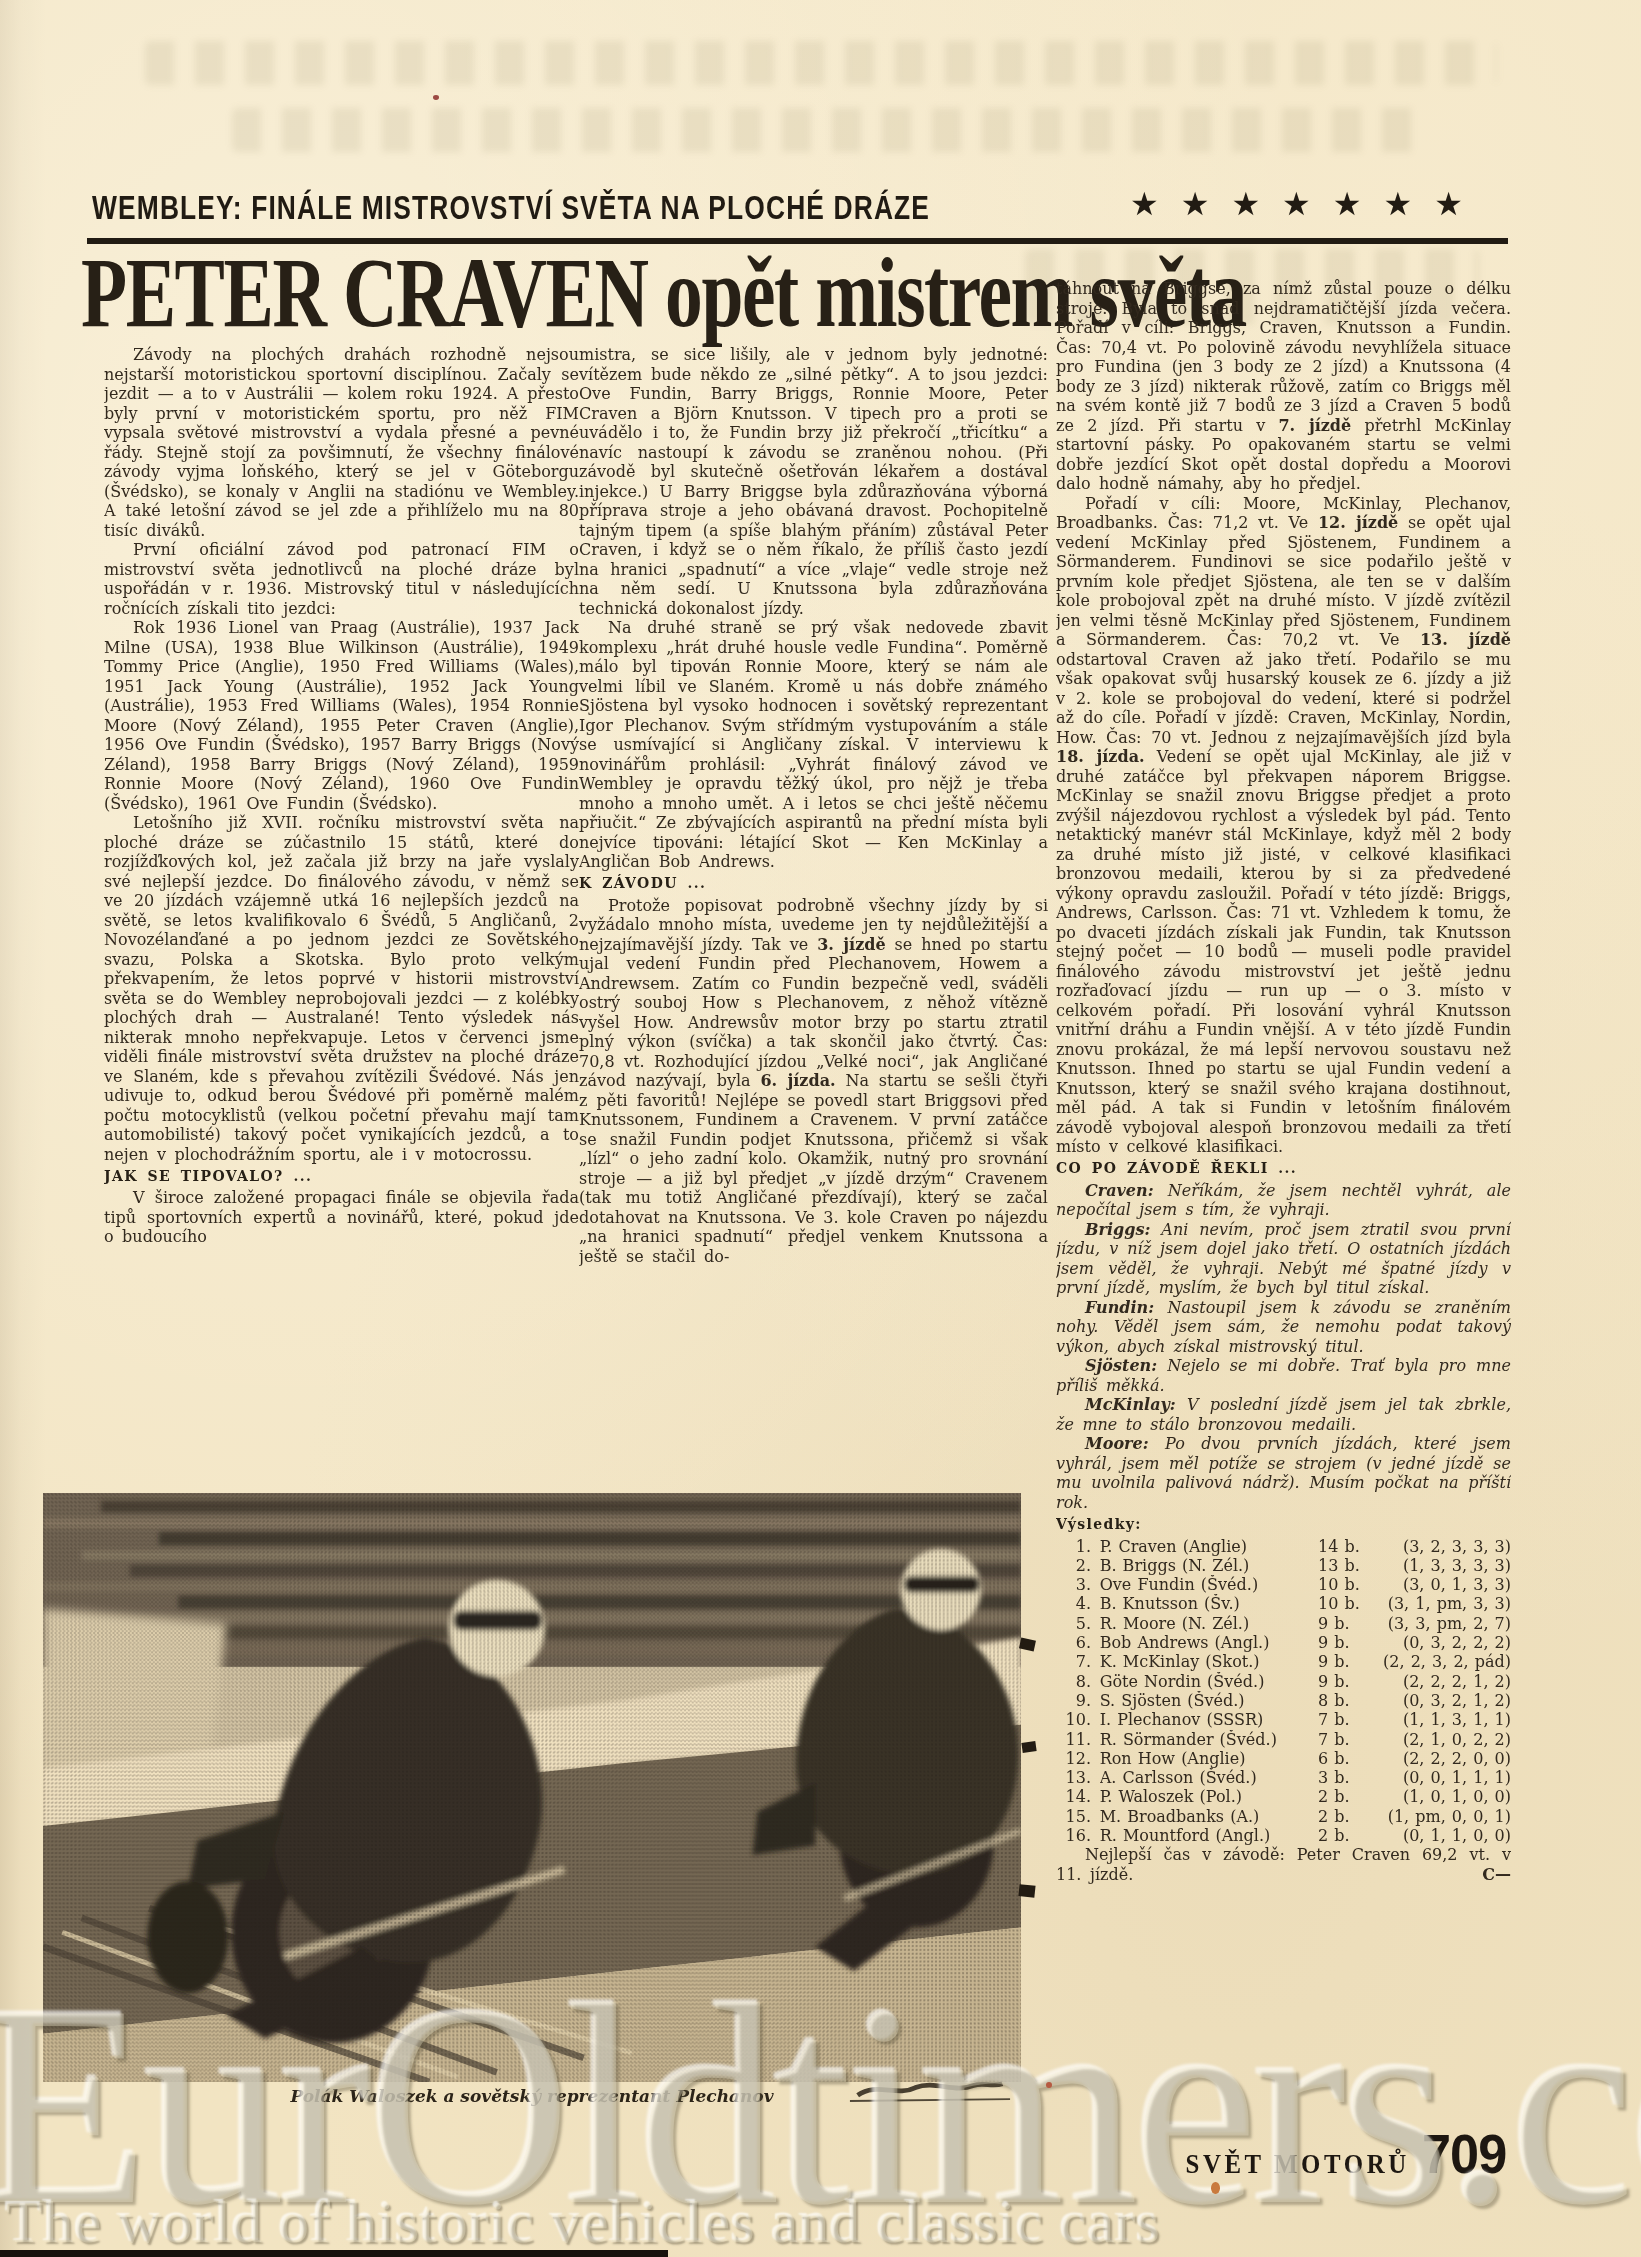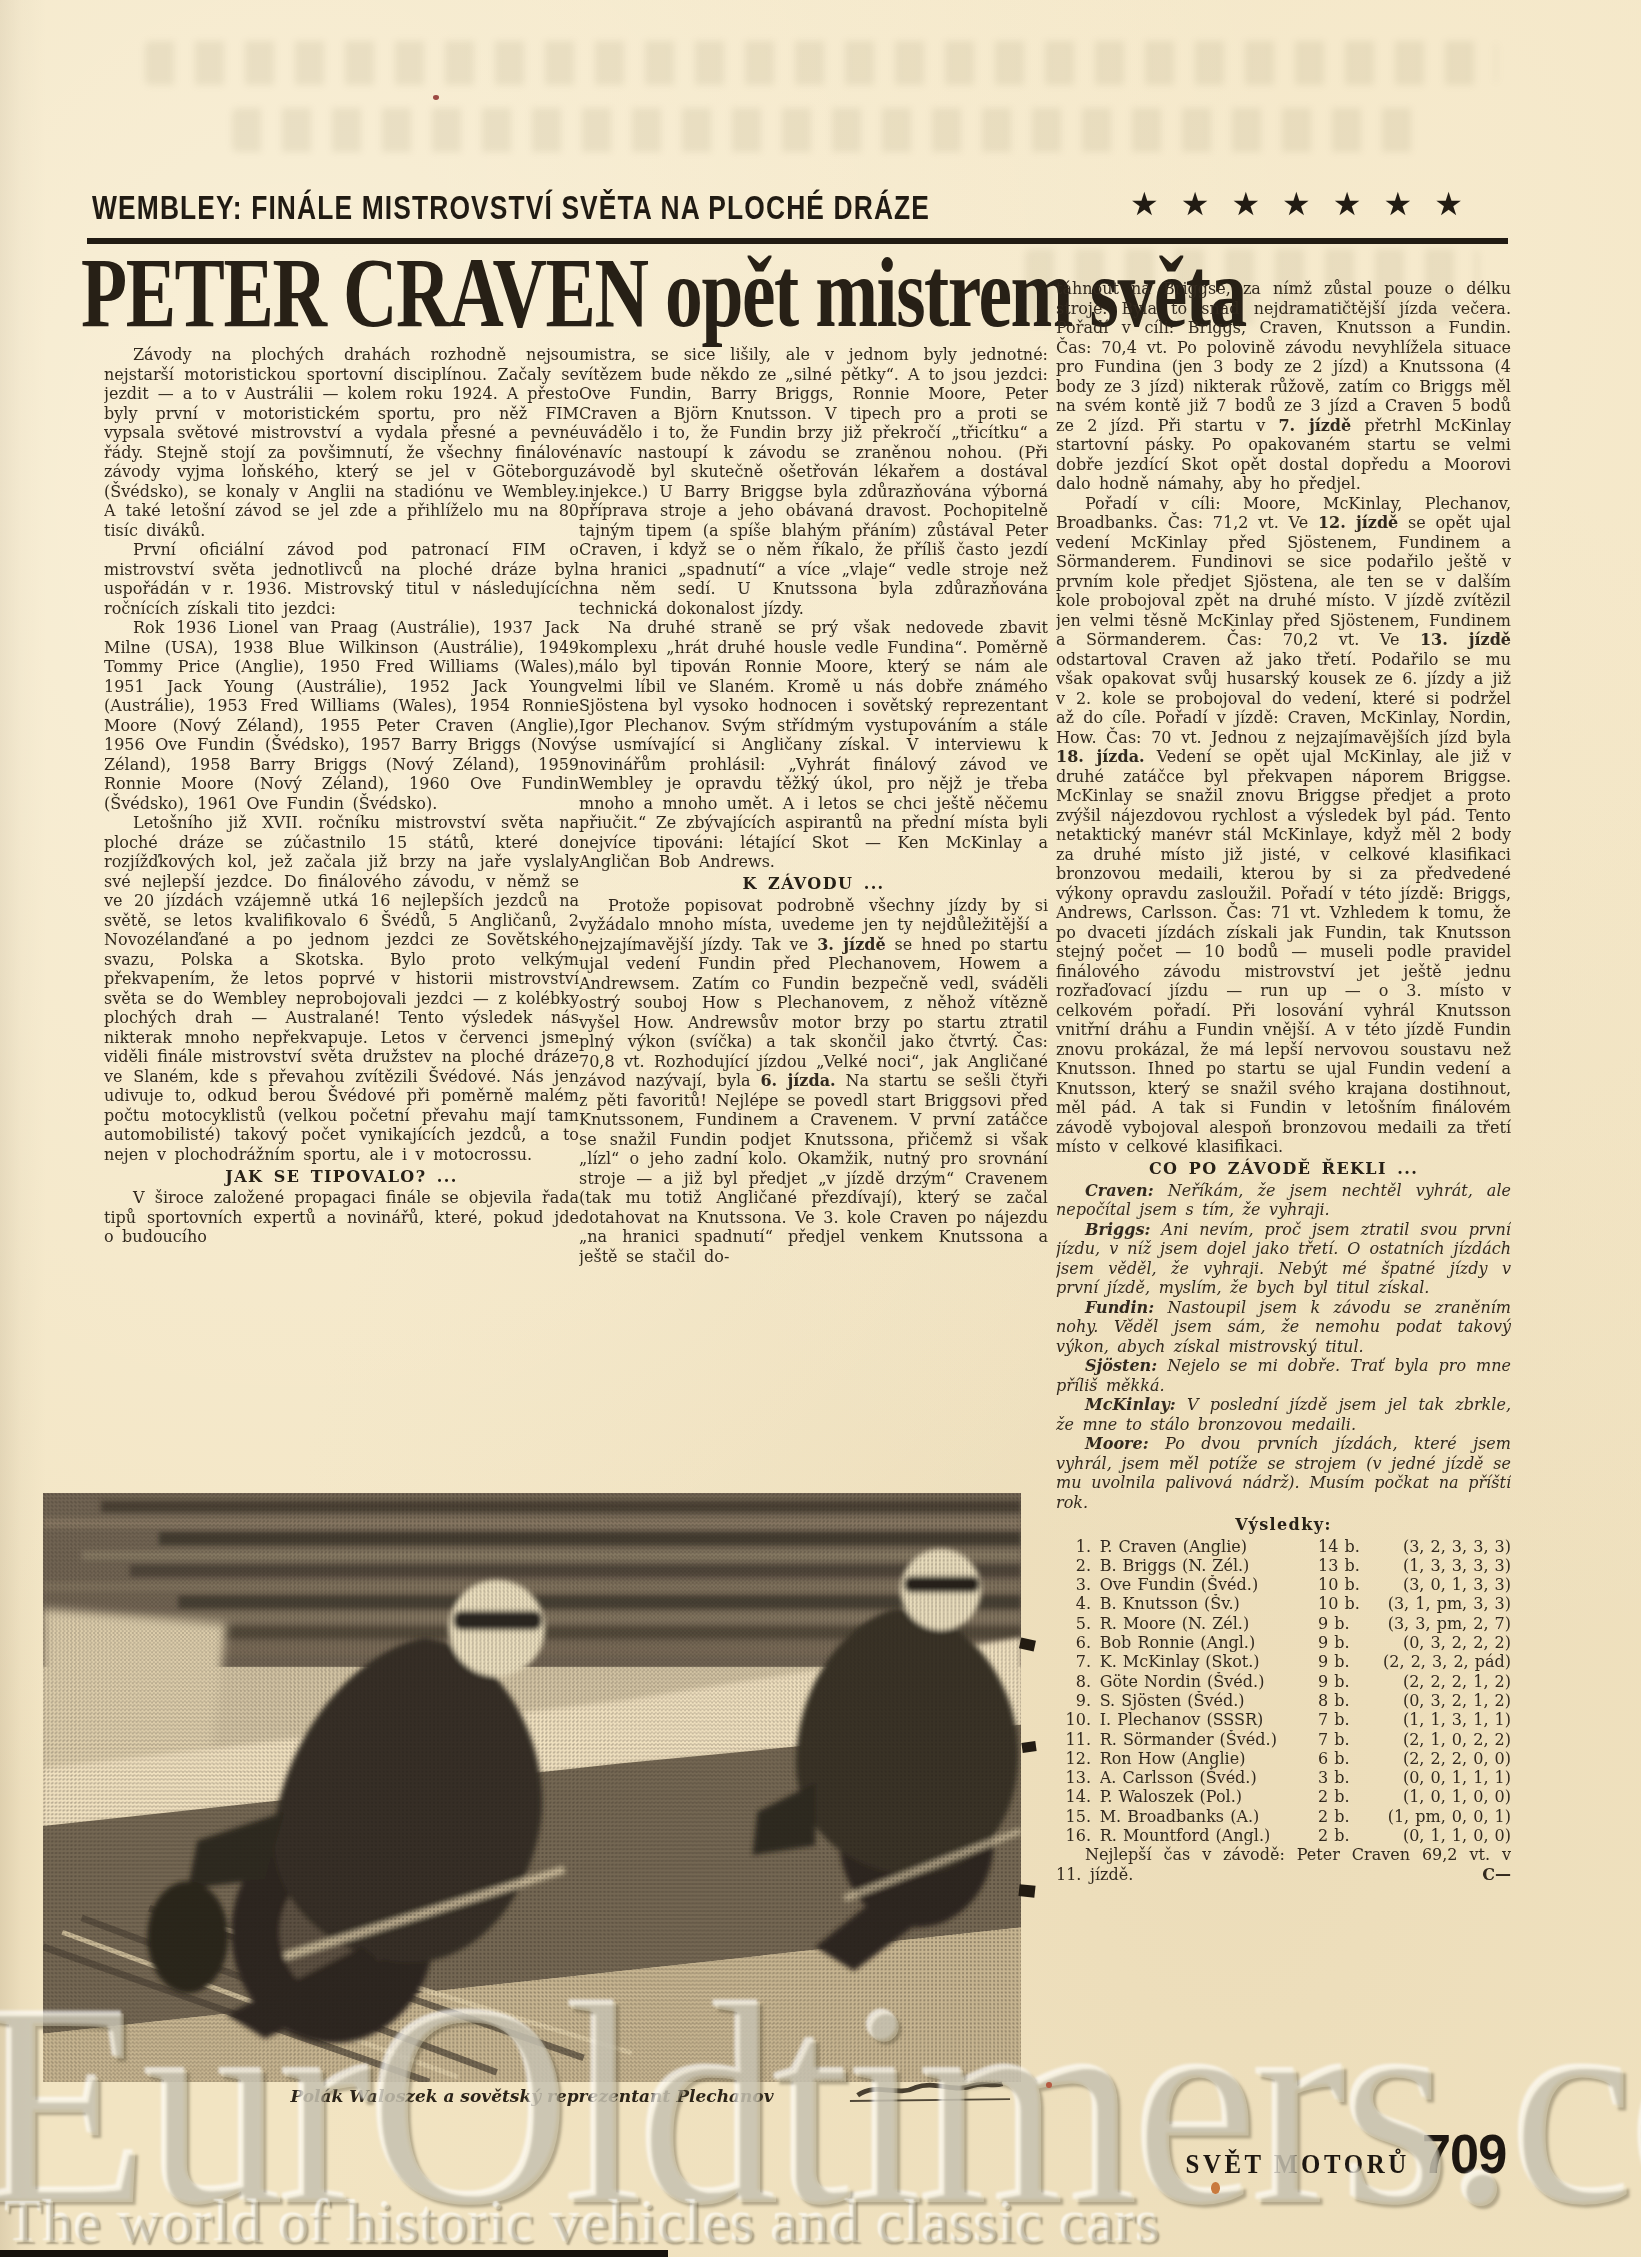--- a/index.html
+++ b/index.html
@@ -25,22 +25,22 @@
   .rule{position:absolute;left:87px;top:238px;width:1421px;height:5.8px;background:#211b13;}
   
   .headline{position:absolute;left:81px;top:243px;white-space:nowrap;
     font-family:"Liberation Serif",serif;font-weight:bold;font-size:100px;line-height:1;
     color:#272016;transform:scaleX(.755);transform-origin:0 0;letter-spacing:-1.9px;}
   
   .col{position:absolute;font-size:16px;line-height:19.5px;text-align:justify;
     word-spacing:3.4px;color:#32291e;overflow:hidden;}
   .col p{margin:0;text-indent:29px;}
   .col p.noindent{text-indent:0;}
-  .subhead{font-family:"DejaVu Serif",serif;font-weight:bold;text-align:center;
-    text-indent:0 !important;letter-spacing:1.4px;margin:2.9px 0 1.9px 0 !important;font-size:16px;color:#272016;}
+  .subhead{font-family:"DejaVu Serif",serif;font-weight:bold;text-align:left;
+    text-indent:0 !important;letter-spacing:1.4px;margin:2.9px 0 1.9px 0 !important;font-size:14px;color:#272016;}
   .col1{left:104px;top:345px;width:475px;height:1151px;}
   .col2{left:579px;top:345px;width:469px;height:1151px;}
   .col3{left:1056px;top:279px;width:455px;height:1831px;}
   .quote{font-style:italic;}
   .quote b{font-style:italic;}
   
   .results{font-size:16px;line-height:19.3px;word-spacing:1px;}
   .res-row{display:flex;white-space:nowrap;}
   .res-rank{width:35px;text-align:right;flex:none;}
   .res-name{margin-left:8.7px;flex:1;overflow:hidden;}
@@ -158,21 +158,21 @@
 
         <div class="res-row">
           <span class="res-rank">5.</span>
           <span class="res-name">R. Moore (N. Zél.)</span>
           <span class="res-pts">9 b.</span>
           <span class="res-sc">(3, 3, pm, 2, 7)</span>
         </div>
 
         <div class="res-row">
           <span class="res-rank">6.</span>
-          <span class="res-name">Bob Ronnie (Angl.)</span>
+          <span class="res-name">Bob Andrews (Angl.)</span>
           <span class="res-pts">9 b.</span>
           <span class="res-sc">(0, 3, 2, 2, 2)</span>
         </div>
 
         <div class="res-row">
           <span class="res-rank">7.</span>
           <span class="res-name">K. McKinlay (Skot.)</span>
           <span class="res-pts">9 b.</span>
           <span class="res-sc">(2, 2, 3, 2, pád)</span>
         </div>

